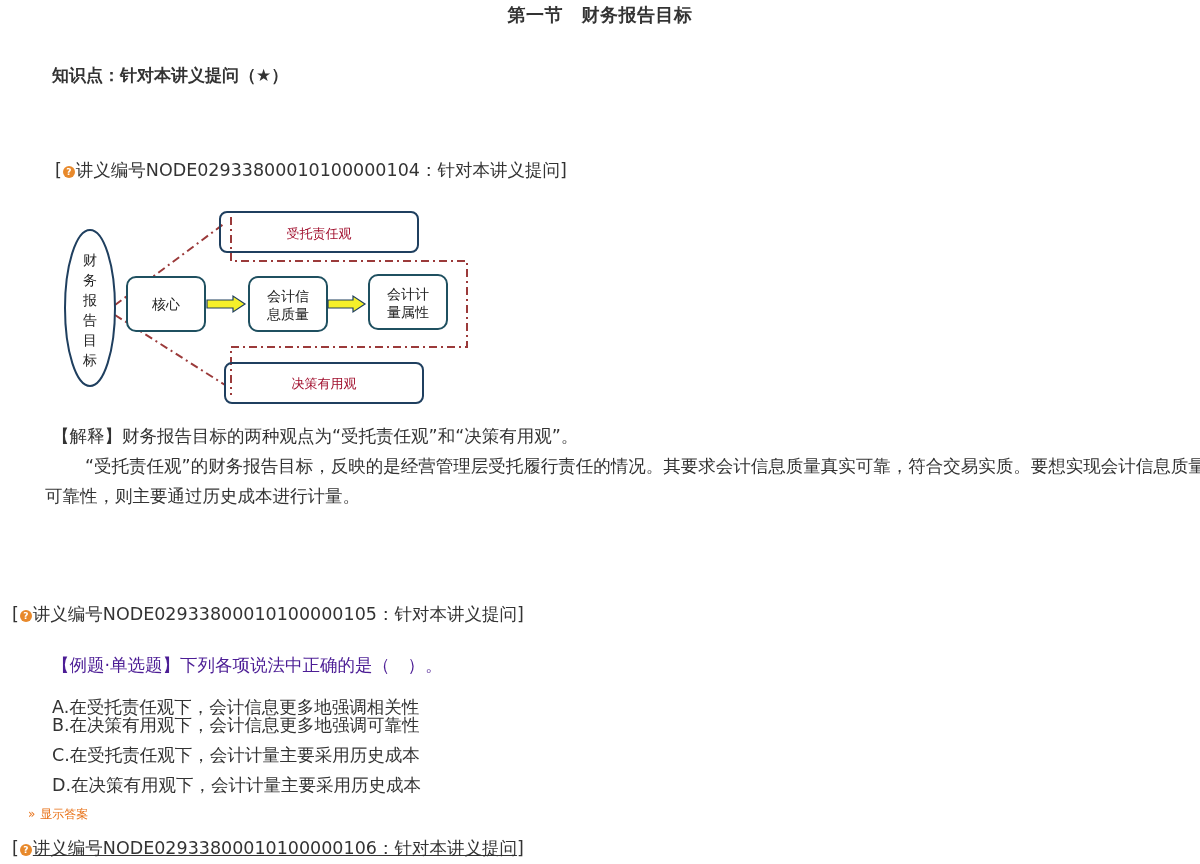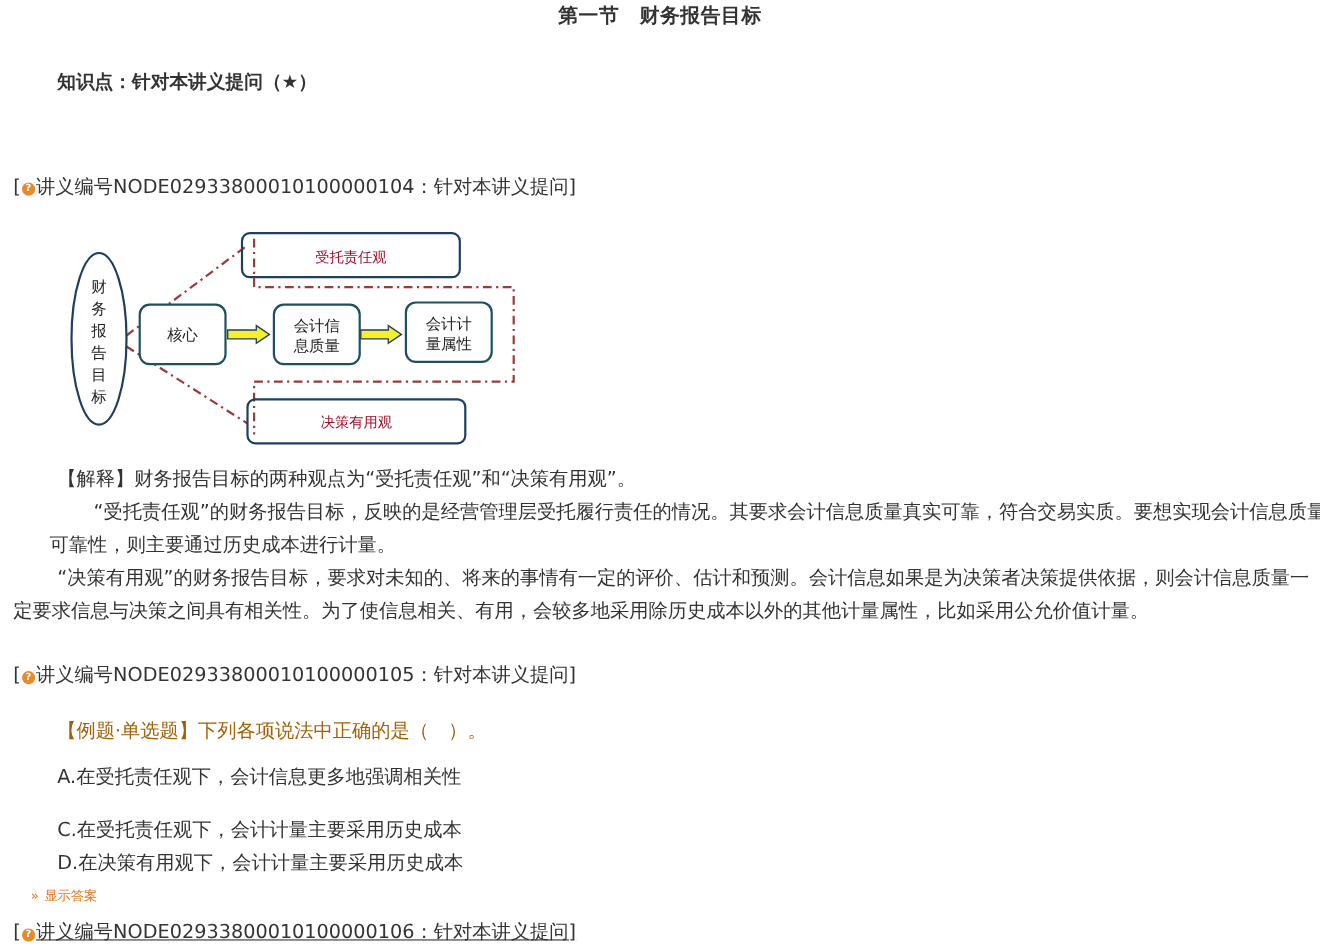--- a/index.html
+++ b/index.html
@@ -83,21 +83,21 @@
       font-size: 17.5px;
       line-height: 26px;
       color: #333333;
       white-space: nowrap;
     }
     .question {
       position: absolute;
       left: 52px; top: 652px;
       font-size: 17.5px;
       line-height: 26px;
-      color: #a16207;
+      color: #4c1d95;
       white-space: nowrap;
     }
     .show-answer {
       position: absolute;
       left: 28px; top: 806px;
       font-size: 12px;
       line-height: 16px;
       color: #e8731a;
       cursor: pointer;
       text-align: right;
@@ -107,21 +107,21 @@
 </head>
 <body>
 
 <div class="page">
 
   <div class="section-title">第一节　财务报告目标</div>
 
   <div class="kp-heading">知识点：针对本讲义提问（★）</div>
 
 
-  <div class="node-line" style="top:157px;">
+  <div class="node-line" style="top:157px;margin-left:43px;">
     <span>[</span><span class="q-icon">?</span><span>讲义编号NODE02933800010100000104：针对本讲义提问</span><span>]</span>
   </div>
 
   <svg class="diagram" viewBox="0 0 420 205" xmlns="http://www.w3.org/2000/svg">
 
     <g stroke="#9b3a3a" stroke-width="2" fill="none" stroke-dasharray="8,4,2,4">
       <line x1="60" y1="100" x2="170" y2="18"></line>
       <line x1="60" y1="110" x2="170" y2="180"></line>
       <polyline points="176,12 176,56 412,56 412,142 176,142 176,190"></polyline>
     </g>
@@ -153,28 +153,28 @@
 
     <rect x="165" y="7" width="198" height="40" rx="7" fill="none" stroke="#1f3f5f" stroke-width="2"></rect>
     <text x="264" y="33" font-family="DejaVu Sans, sans-serif" font-size="13" text-anchor="middle" fill="#a00e2c">受托责任观</text>
 
     <rect x="170" y="158" width="198" height="40" rx="7" fill="none" stroke="#1f3f5f" stroke-width="2"></rect>
     <text x="269" y="183" font-family="DejaVu Sans, sans-serif" font-size="13" text-anchor="middle" fill="#a00e2c">决策有用观</text>
   </svg>
 
   <div class="para" style="top:421px;">【解释】财务报告目标的两种观点为“受托责任观”和“决策有用观”。</div>
   <div class="para" style="top:451px;margin-left:33px;">“受托责任观”的财务报告目标，反映的是经营管理层受托履行责任的情况。其要求会计信息质量真实可靠，符合交易实质。要想实现会计信息质量的可靠性，则主要通过历史成本进行计量。</div>
-  <div class="para" style="top:511px;">“决策有用观”的财务报告目标，要求对未知的、将来的事情有一定的评价、估计和预测。会计信息如果是为决策者决策提供依据，则会计信息质量一定要求信息与决策之间具有相关性。为了使信息相关、有用，会较多地采用除历史成本以外的其他计量属性，比如采用公允价值计量。</div>
 
   <div class="node-line" style="top:601px;">
     <span>[</span><span class="q-icon">?</span><span>讲义编号NODE02933800010100000105：针对本讲义提问</span><span>]</span>
   </div>
 
   <div class="question">【例题·单选题】下列各项说法中正确的是（　）。</div>
   <div class="option" style="top:682px;margin-top:12px;">A.在受托责任观下，会计信息更多地强调相关性</div>
+  <div class="option" style="top:712px;">B.在决策有用观下，会计信息更多地强调可靠性</div>
   <div class="option" style="top:772px;">D.在决策有用观下，会计计量主要采用历史成本</div>
   <div class="option" style="top:742px;">C.在受托责任观下，会计计量主要采用历史成本</div>
 
   <div class="show-answer">
     <span class="chev">»</span><span>显示答案</span>
   </div>
 
   <div class="node-line" style="top:835px;text-decoration:underline;">
     <span>[</span><span class="q-icon">?</span><span>讲义编号NODE02933800010100000106：针对本讲义提问</span><span>]</span>
   </div>

